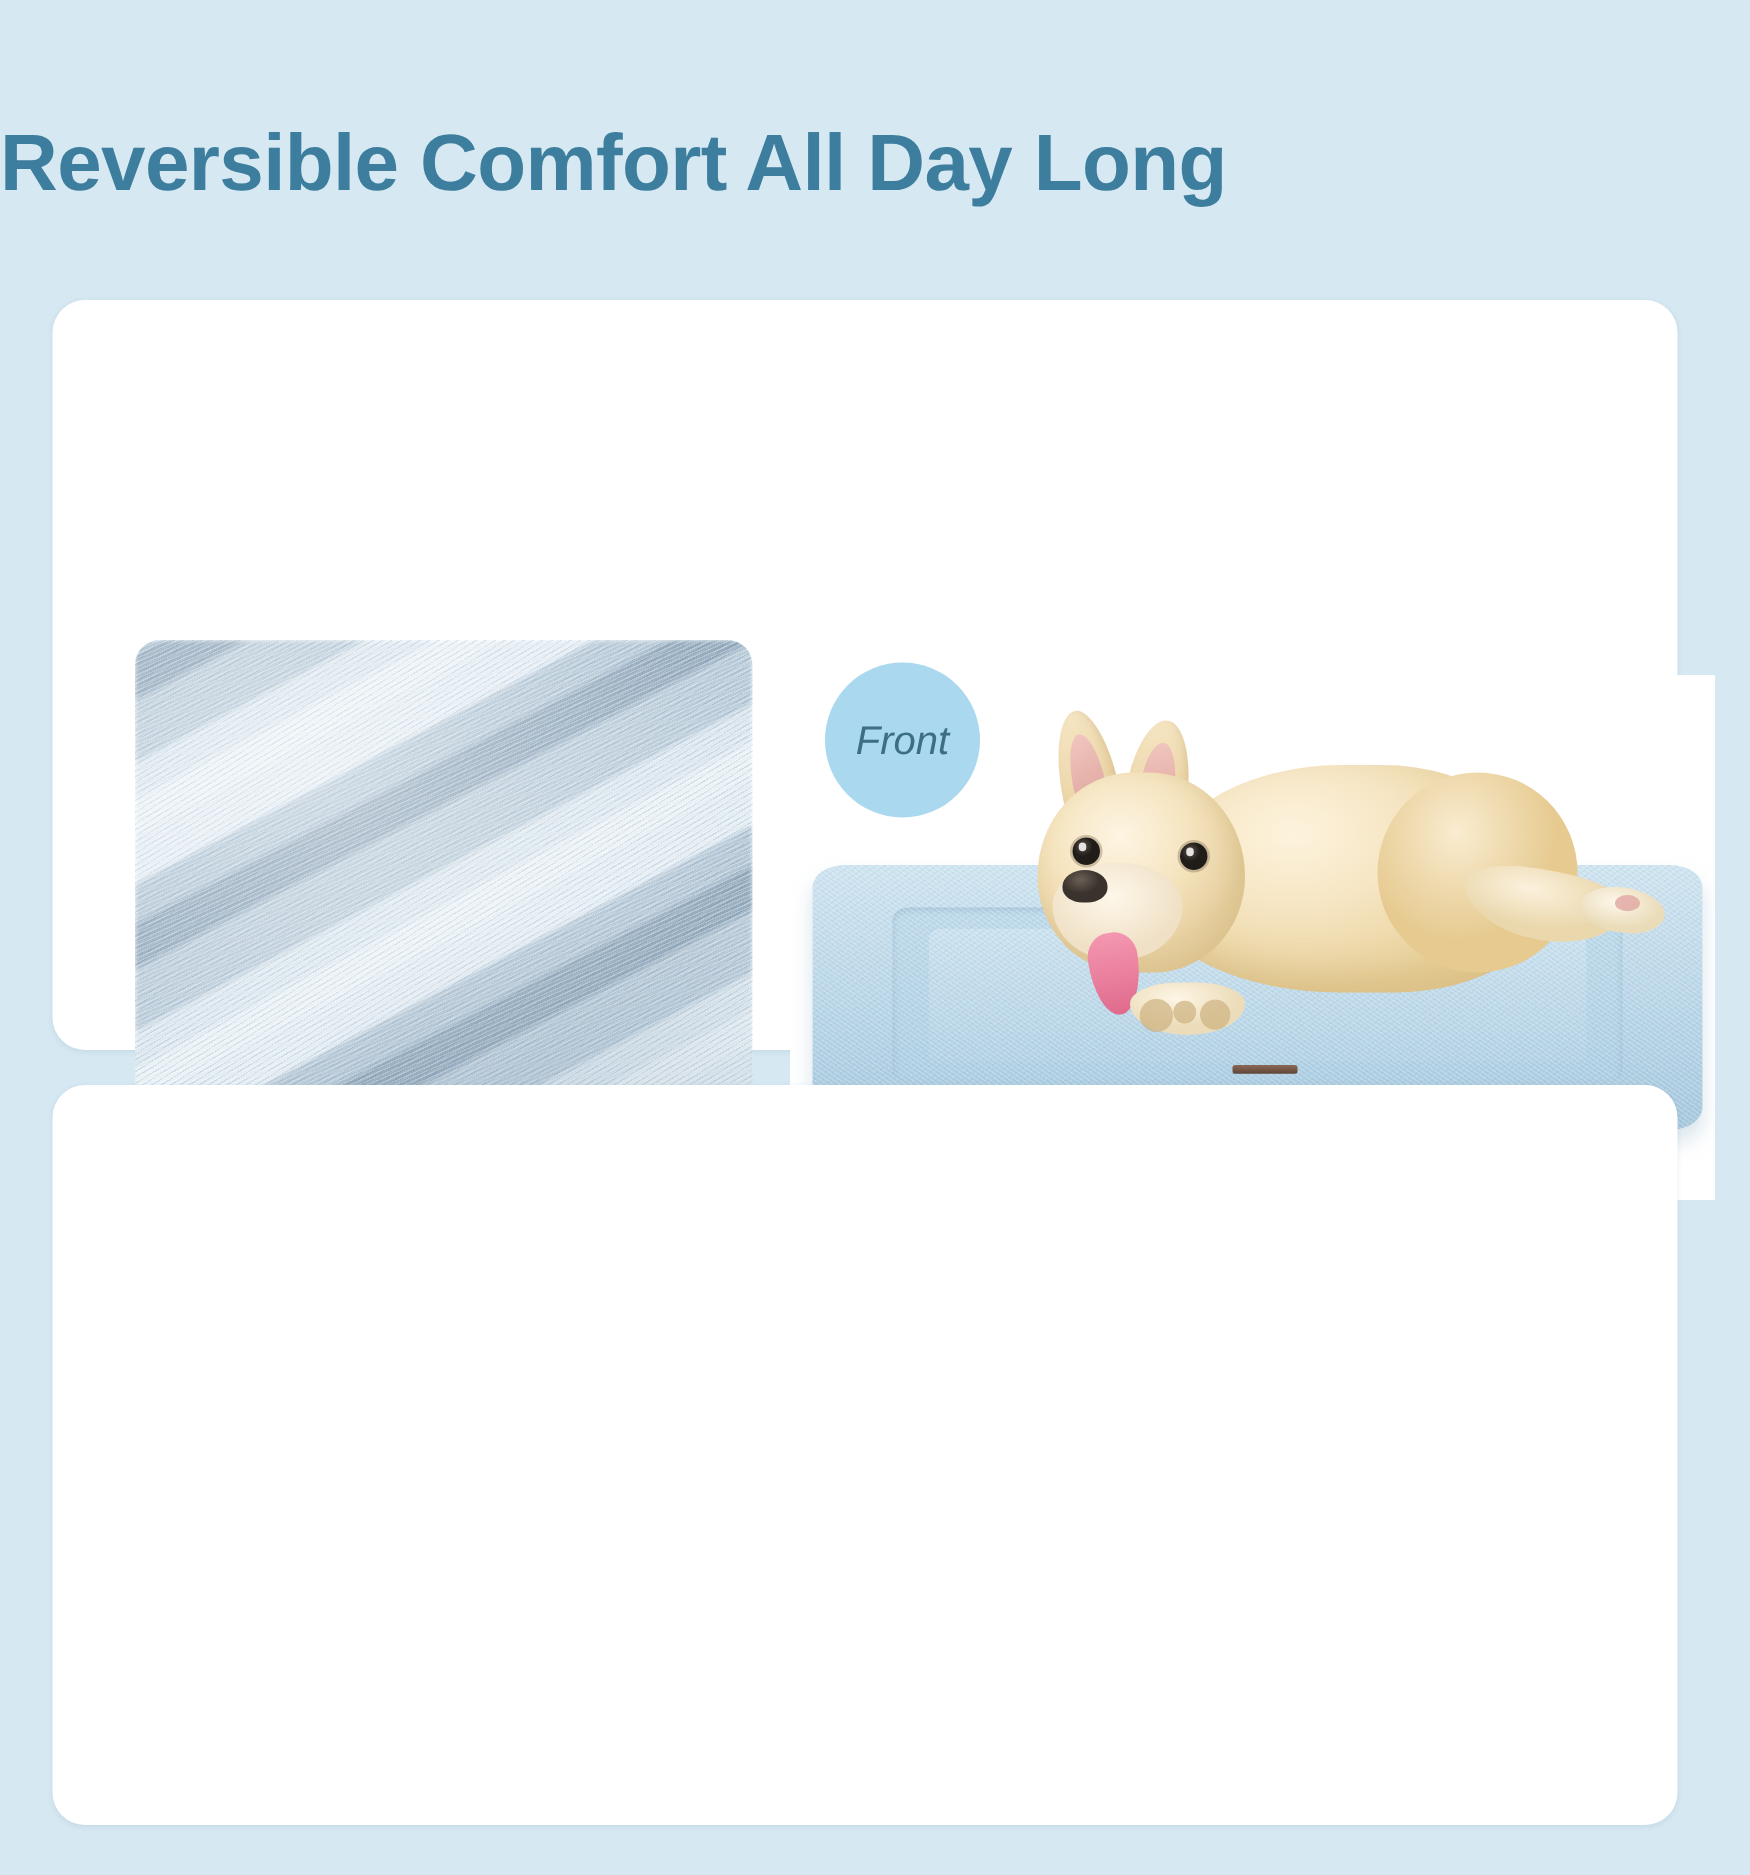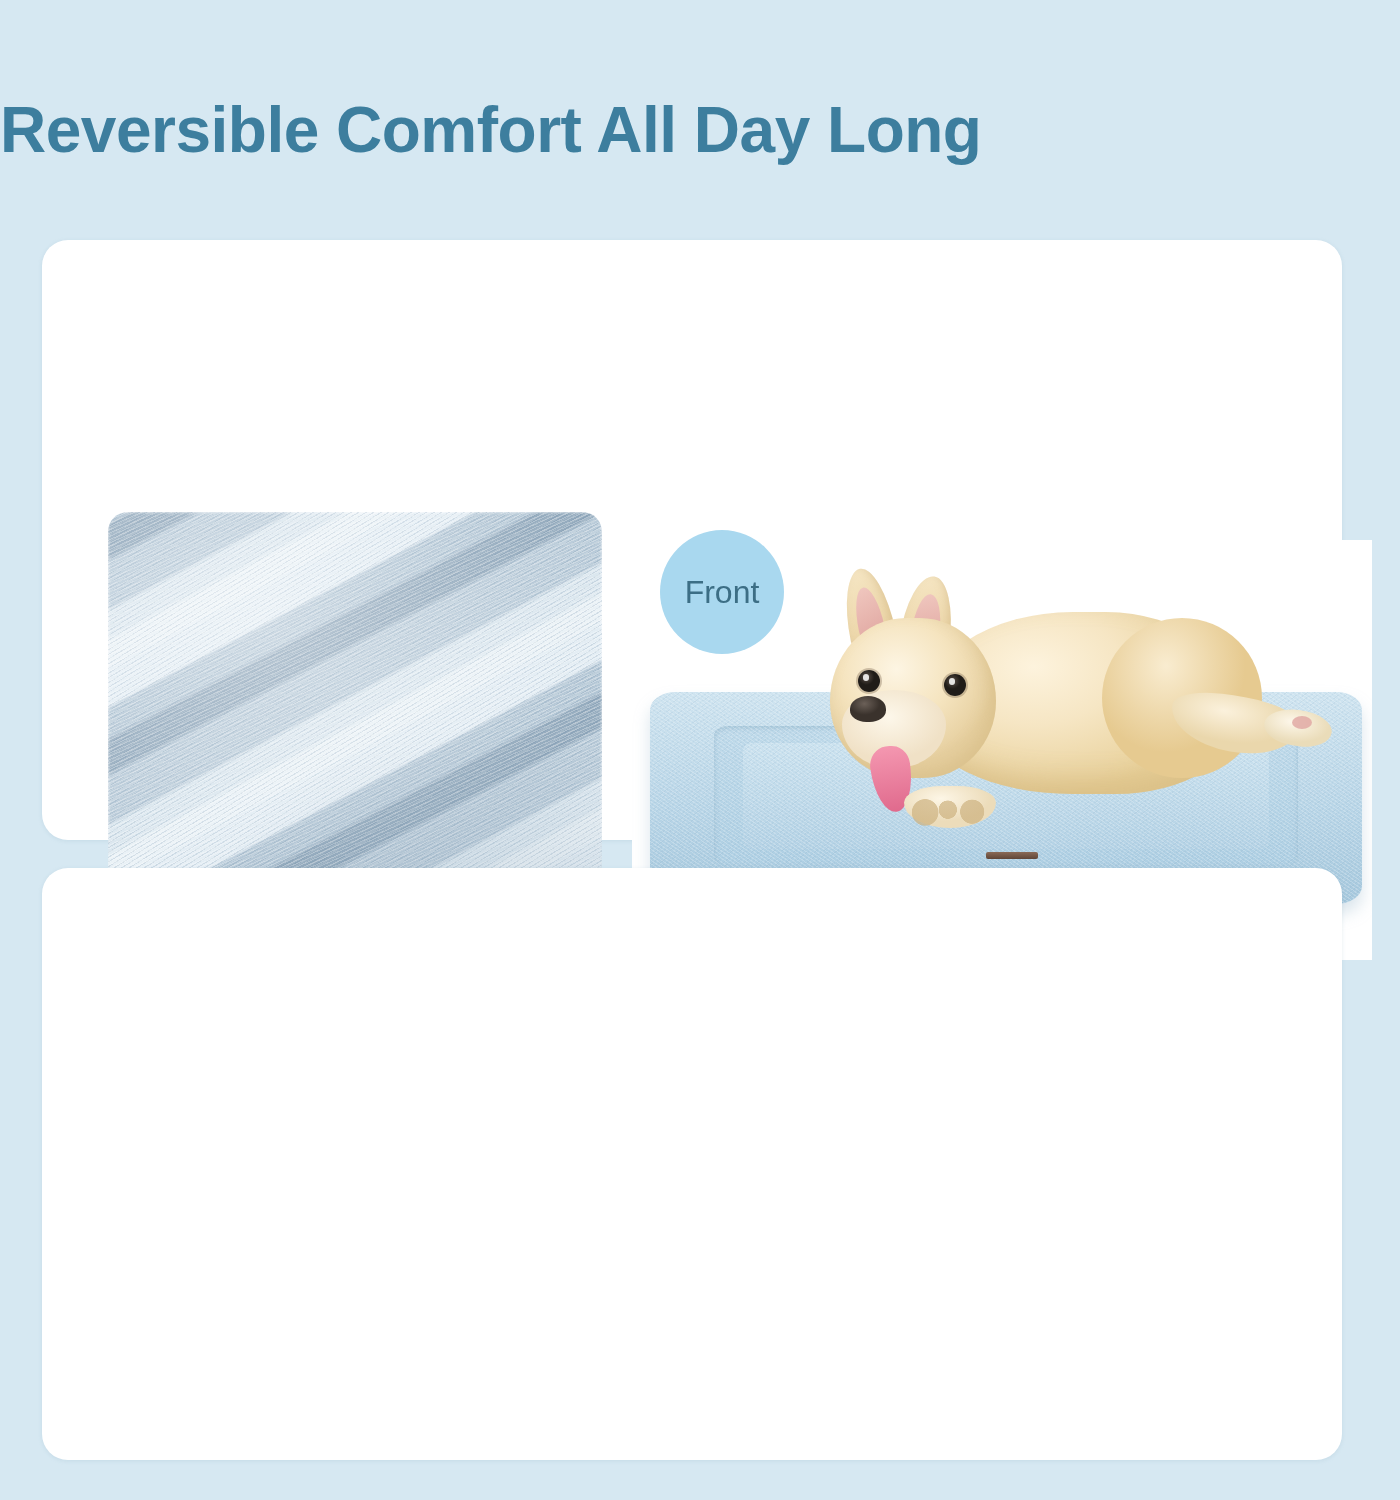--- a/index.html
+++ b/index.html
@@ -193,21 +193,21 @@
   
   .badge{
     position:absolute;
     border-radius:50%;
     background:#a9d8ef;
     display:flex; align-items:center; justify-content:center;
     color:#3c6e85;
     font-size:32px;
     font-weight:400;
   }
-  #badge-front{ left:618px; top:290px; width:124px; height:124px; }
+  #badge-front{ left:618px; top:290px; width:124px; height:124px;font-style:italic; }
 
   
   .caption{ position:absolute; }
   #caption-front{ left:618px; top:718px; }
   .caption .cap-title{
     font-size:31px; font-weight:bold; color:#3d7e9e;
     line-height:1.25; white-space:nowrap;
   }
   .caption .cap-sub{
     margin-top:7px;

